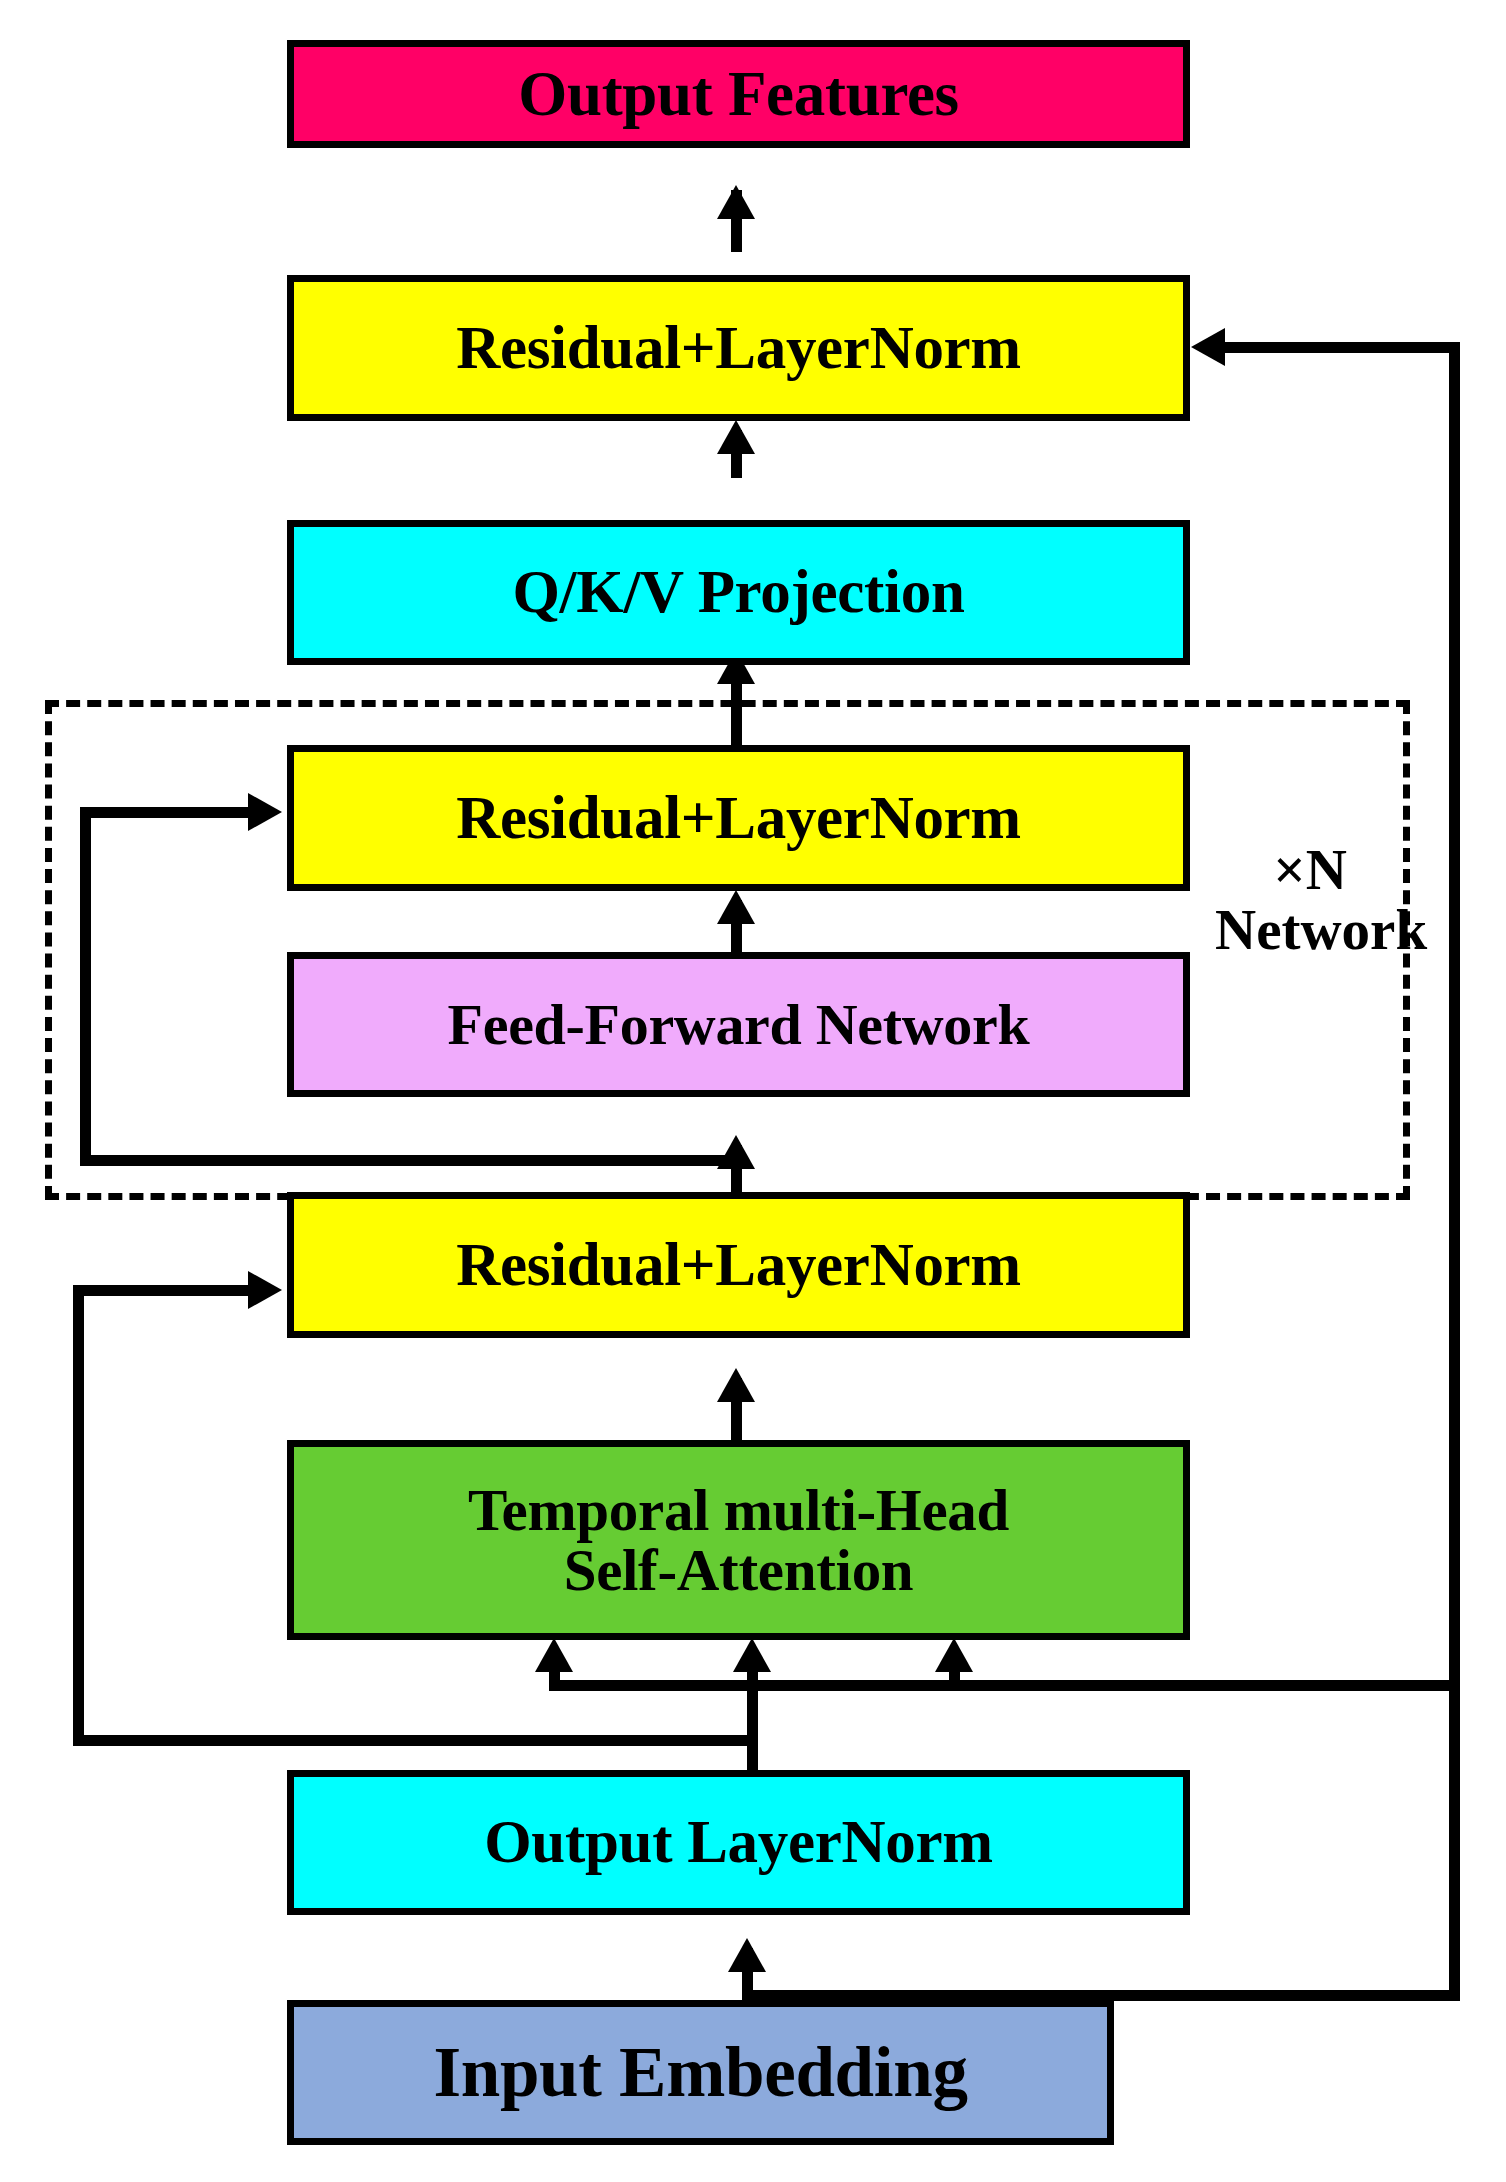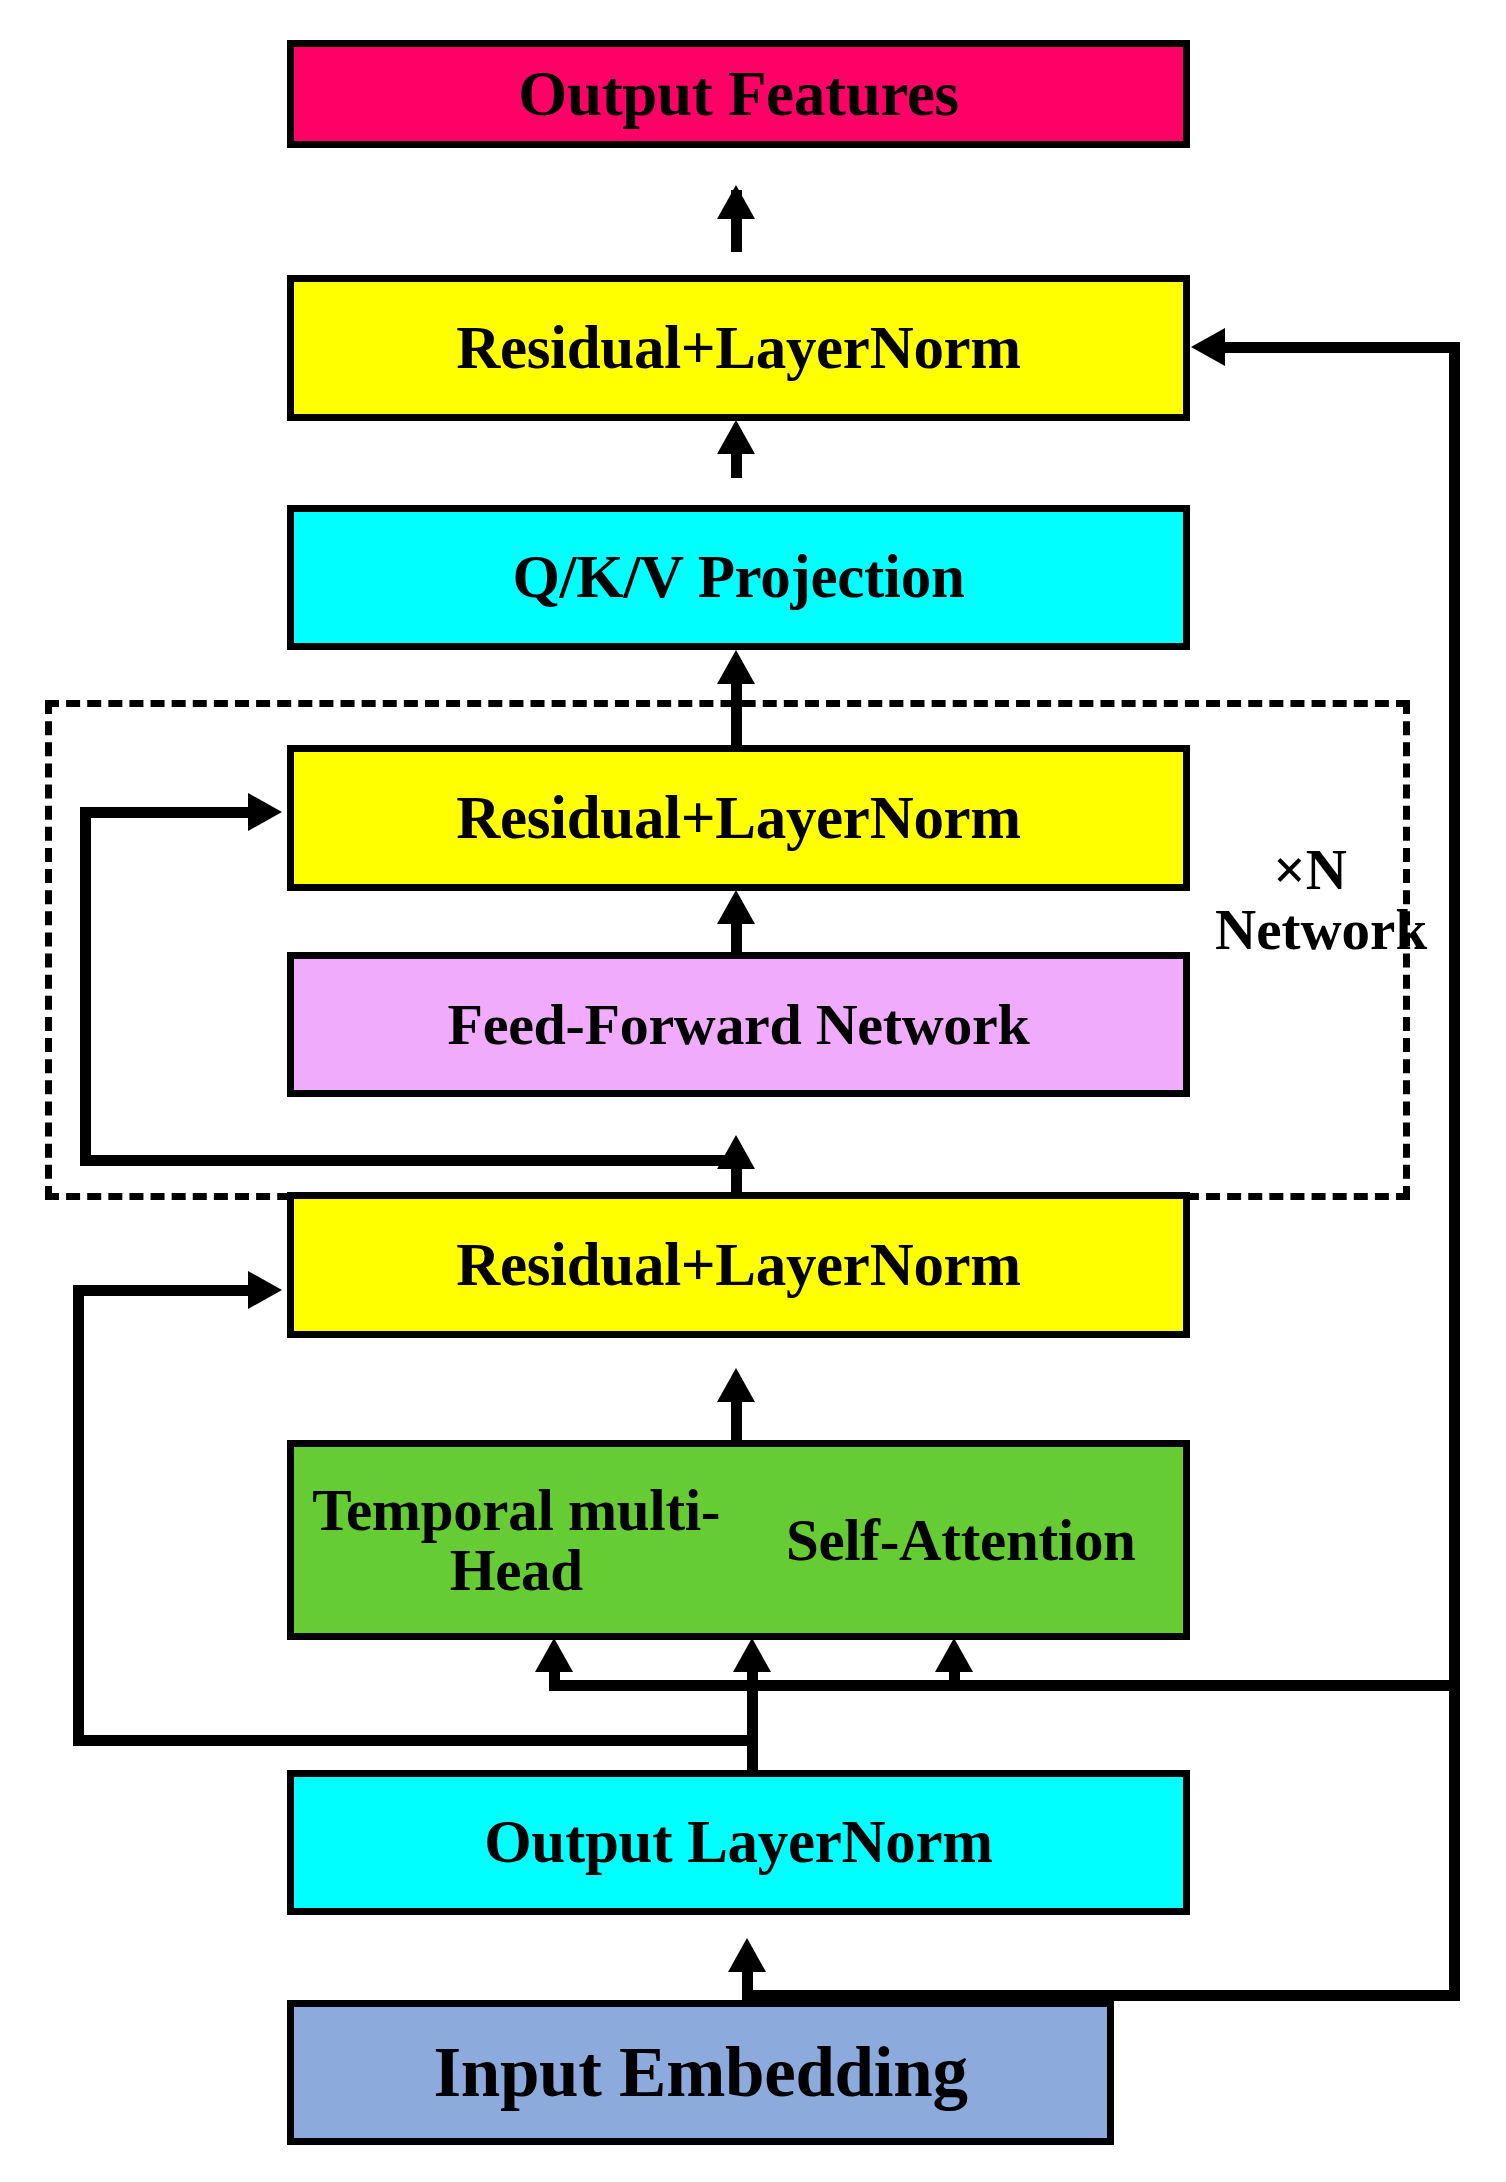--- a/index.html
+++ b/index.html
@@ -108,37 +108,37 @@
   <div class="arrow-left" style="left:1191px;top:328px;"></div>
 
   <div class="box" style="left:287px;top:40px;width:903px;height:108px;background:#FF0066;font-size:63px;">
     <span>Output Features</span>
   </div>
 
   <div class="box" style="left:287px;top:275px;width:903px;height:146px;background:#FFFF00;font-size:61px;">
     <span>Residual+LayerNorm</span>
   </div>
 
-  <div class="box" style="left:287px;top:505px;width:903px;height:145px;background:#00FFFF;font-size:61px;">
+  <div class="box" style="left:287px;top:520px;width:903px;height:145px;background:#00FFFF;font-size:61px;">
     <span>Q/K/V Projection</span>
   </div>
 
   <div class="box" style="left:287px;top:745px;width:903px;height:146px;background:#FFFF00;font-size:61px;">
     <span>Residual+LayerNorm</span>
   </div>
 
   <div class="box" style="left:287px;top:952px;width:903px;height:145px;background:#f0abfc;font-size:58px;">
     <span>Feed-Forward Network</span>
   </div>
 
   <div class="box" style="left:287px;top:1192px;width:903px;height:146px;background:#FFFF00;font-size:61px;">
     <span>Residual+LayerNorm</span>
   </div>
 
-  <div class="box" style="left:287px;top:1440px;width:903px;height:200px;background:#66CC33;font-size:59px;justify-content:center;">
+  <div class="box" style="left:287px;top:1440px;width:903px;height:200px;background:#66CC33;font-size:59px;flex-direction:column;justify-content:center;">
     <span>Temporal multi-Head</span>
     <span>Self-Attention</span>
   </div>
 
   <div class="box" style="left:287px;top:1770px;width:903px;height:145px;background:#00FFFF;font-size:61px;">
     <span>Output LayerNorm</span>
   </div>
 
   <div class="box" style="left:287px;top:2000px;width:827px;height:145px;background:#8CAADC;font-size:71px;">
     <span>Input Embedding</span>

